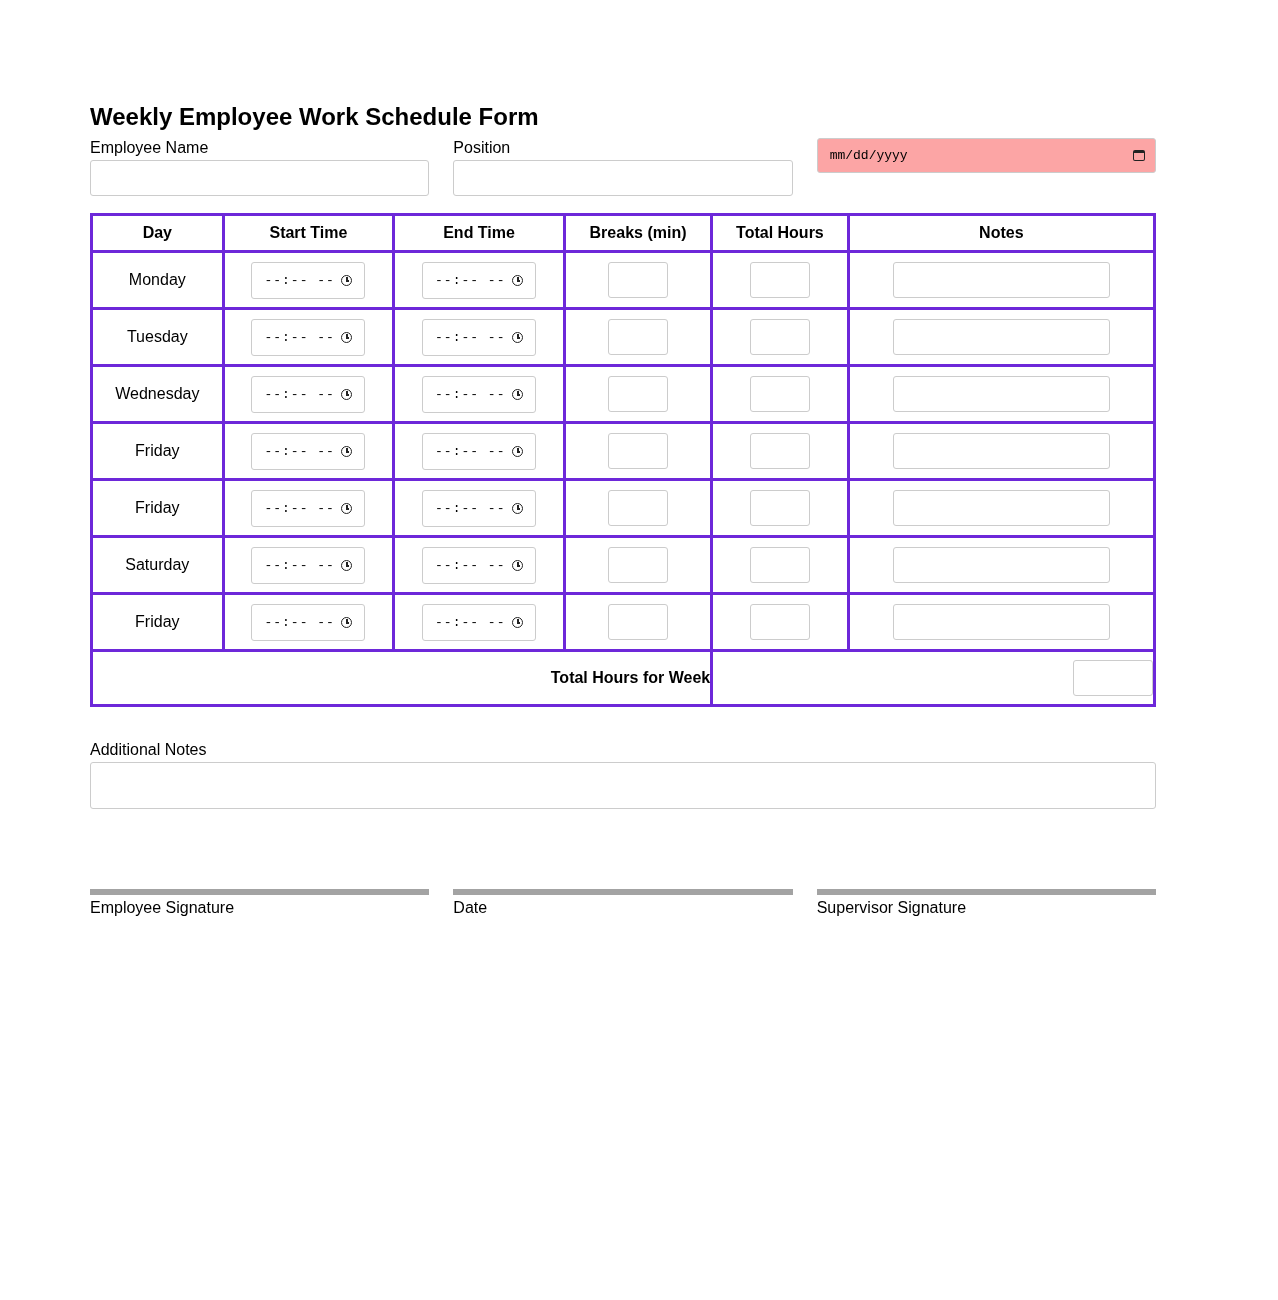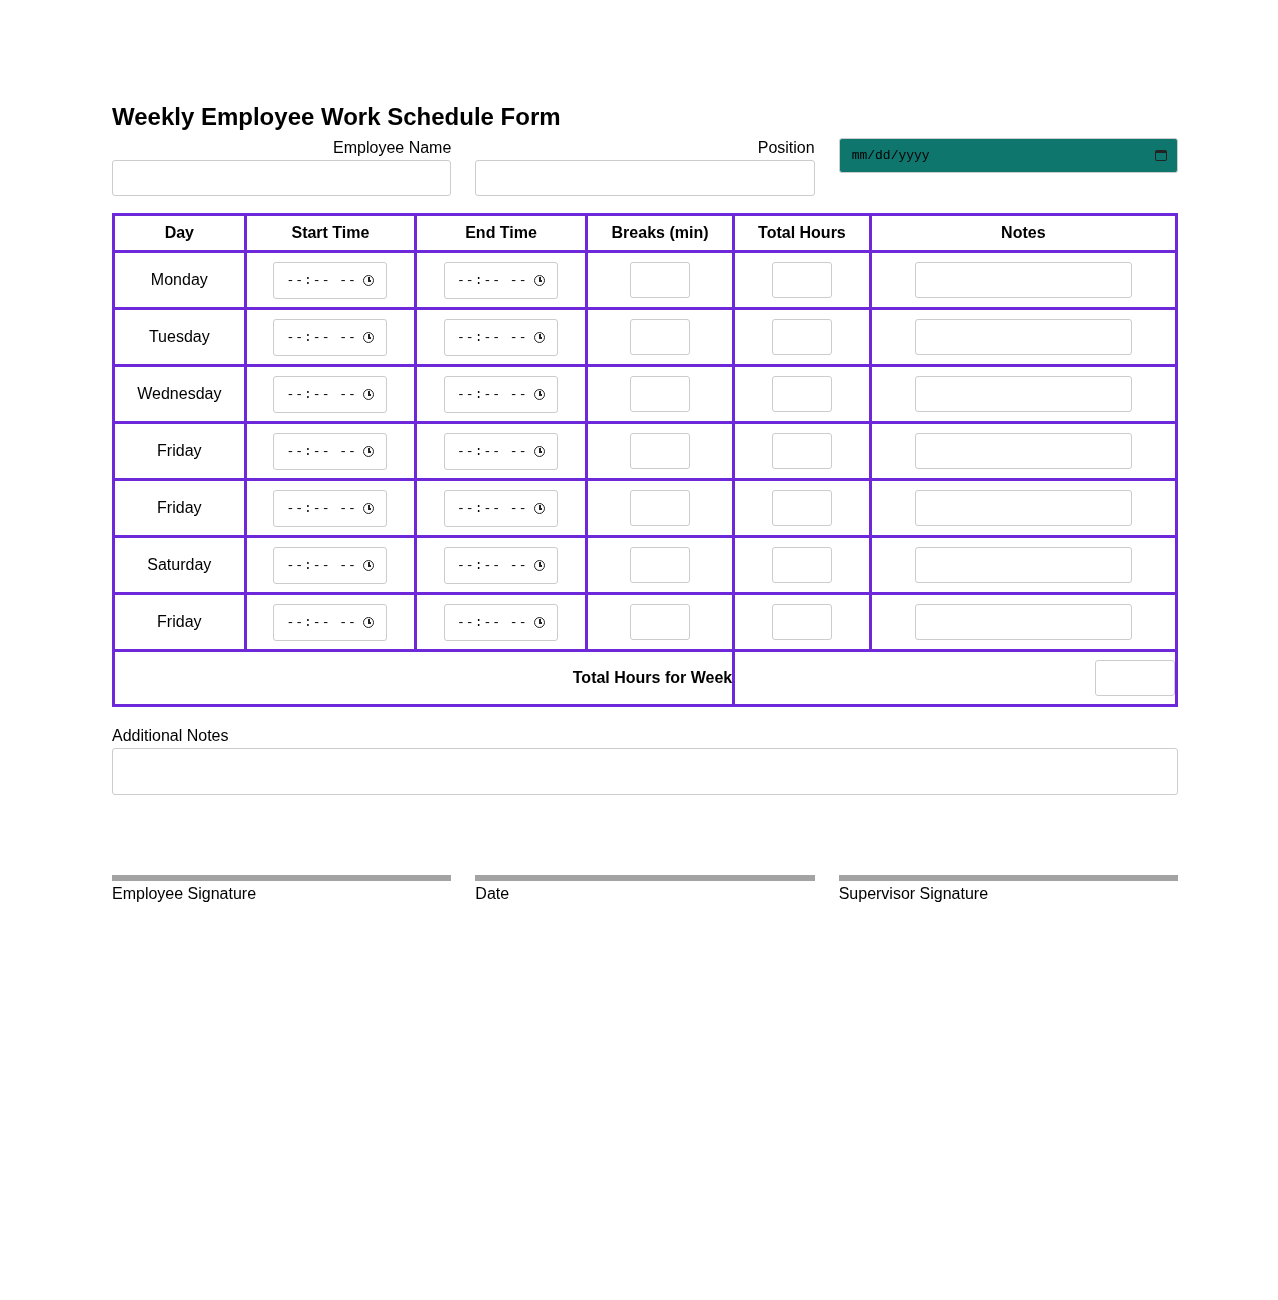--- a/index.html
+++ b/index.html
@@ -4,37 +4,37 @@
   <style>
     html, body { margin: 0; padding: 0; background: #ffffff; }
     body {
       width: 1278px; height: 1300px;
       font-family: "Liberation Sans", sans-serif;
       color: #000;
       font-size: 16px;
       position: relative;
     }
     .page {
-      position: absolute; left: 112px; top: 100px; width: 1066px;
+      position: absolute; left: 90px; top: 100px; width: 1066px;
     }
     h1 {
       margin: 0; font-size: 24px; font-weight: bold; line-height: 34px;
       height: 36px;
     }
     .top-fields { display: flex; gap: 24px; margin-top: 2px; }
-    .field { flex: 1; display: flex; flex-direction: column; text-align: right; }
+    .field { flex: 1; display: flex; flex-direction: column; }
     .field label { font-size: 16px; line-height: 20px; height: 22px; }
     .text-input {
       box-sizing: border-box; height: 36px; width: 100%;
       border: 1px solid #ccc; border-radius: 3px; background: #fff;
       font-family: "Liberation Sans", sans-serif; font-size: 14px; padding: 4px 8px;
     }
     .date-input {
       box-sizing: border-box; height: 35px; width: 100%;
-      border: 1px solid #ccc; border-radius: 3px; background: #0f766e;
+      border: 1px solid #ccc; border-radius: 3px; background: #fca5a5;
       display: flex; align-items: center; justify-content: space-between;
       padding: 0 10px 0 12px;
       font-family: "Liberation Mono", monospace; font-size: 13px; color: #000;
     }
     .cal-icon { width: 12px; height: 11px; border: 1.5px solid #222; border-top-width: 3px; border-radius: 2px; box-sizing: border-box; }
 
     table.schedule {
       margin-top: 17px; width: 1066px; border-collapse: collapse;
     }
     table.schedule th, table.schedule td {
@@ -68,21 +68,21 @@
     .notes-input {
       display: inline-block; box-sizing: border-box; width: 217px; height: 36px;
       border: 1px solid #ccc; border-radius: 3px; background: #fff; vertical-align: middle;
     }
     .week-total-input {
       display: inline-block; box-sizing: border-box; width: 80px; height: 36px;
       border: 1px solid #ccc; border-radius: 3px; background: #fff; vertical-align: middle;
     }
     tr.total-row td { height: 52px; font-weight: bold; text-align: right; }
 
-    .additional { margin-top: 19px; }
+    .additional { margin-top: 33px; }
     .additional label { display: block; font-size: 16px; line-height: 20px; height: 22px; }
     .textarea {
       box-sizing: border-box; width: 100%; height: 47px;
       border: 1px solid #ccc; border-radius: 3px; background: #fff;
     }
     .signatures { display: flex; gap: 24px; margin-top: 80px; }
     .sig { flex: 1; border-top: 6px solid #a3a3a3; padding-top: 4px; font-size: 16px; line-height: 18px; }
   </style>
 </head>
 <body>

